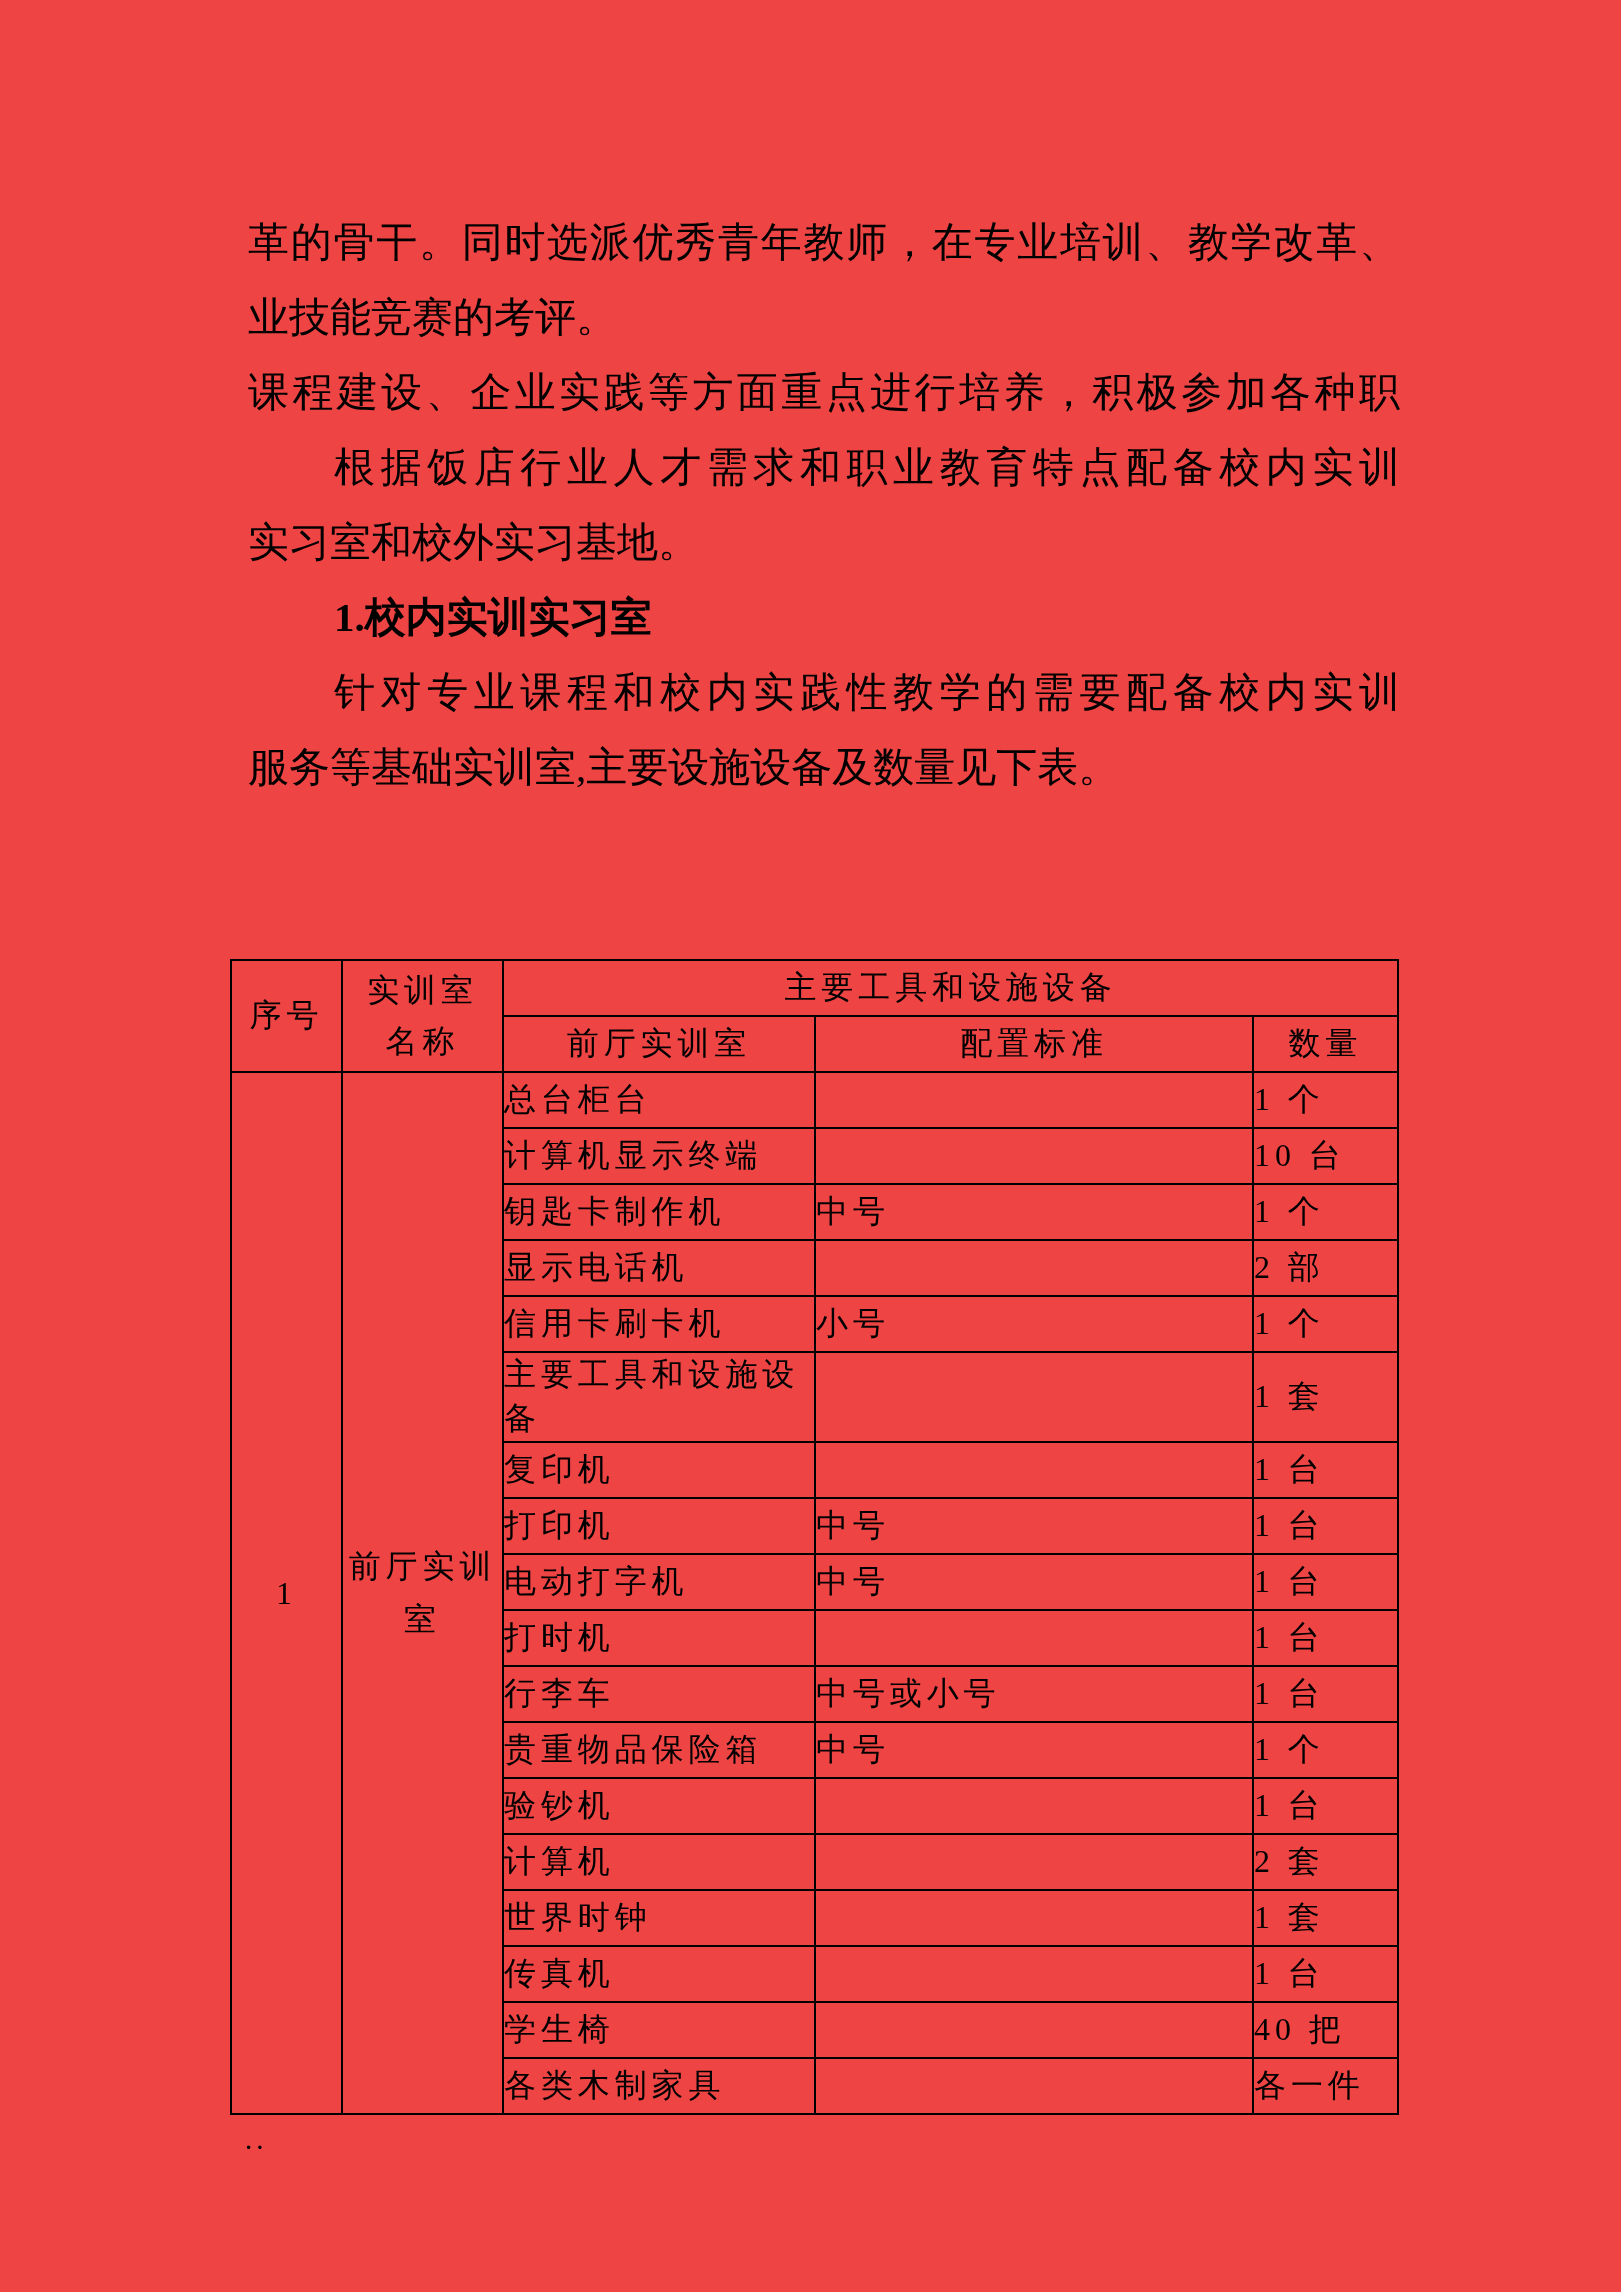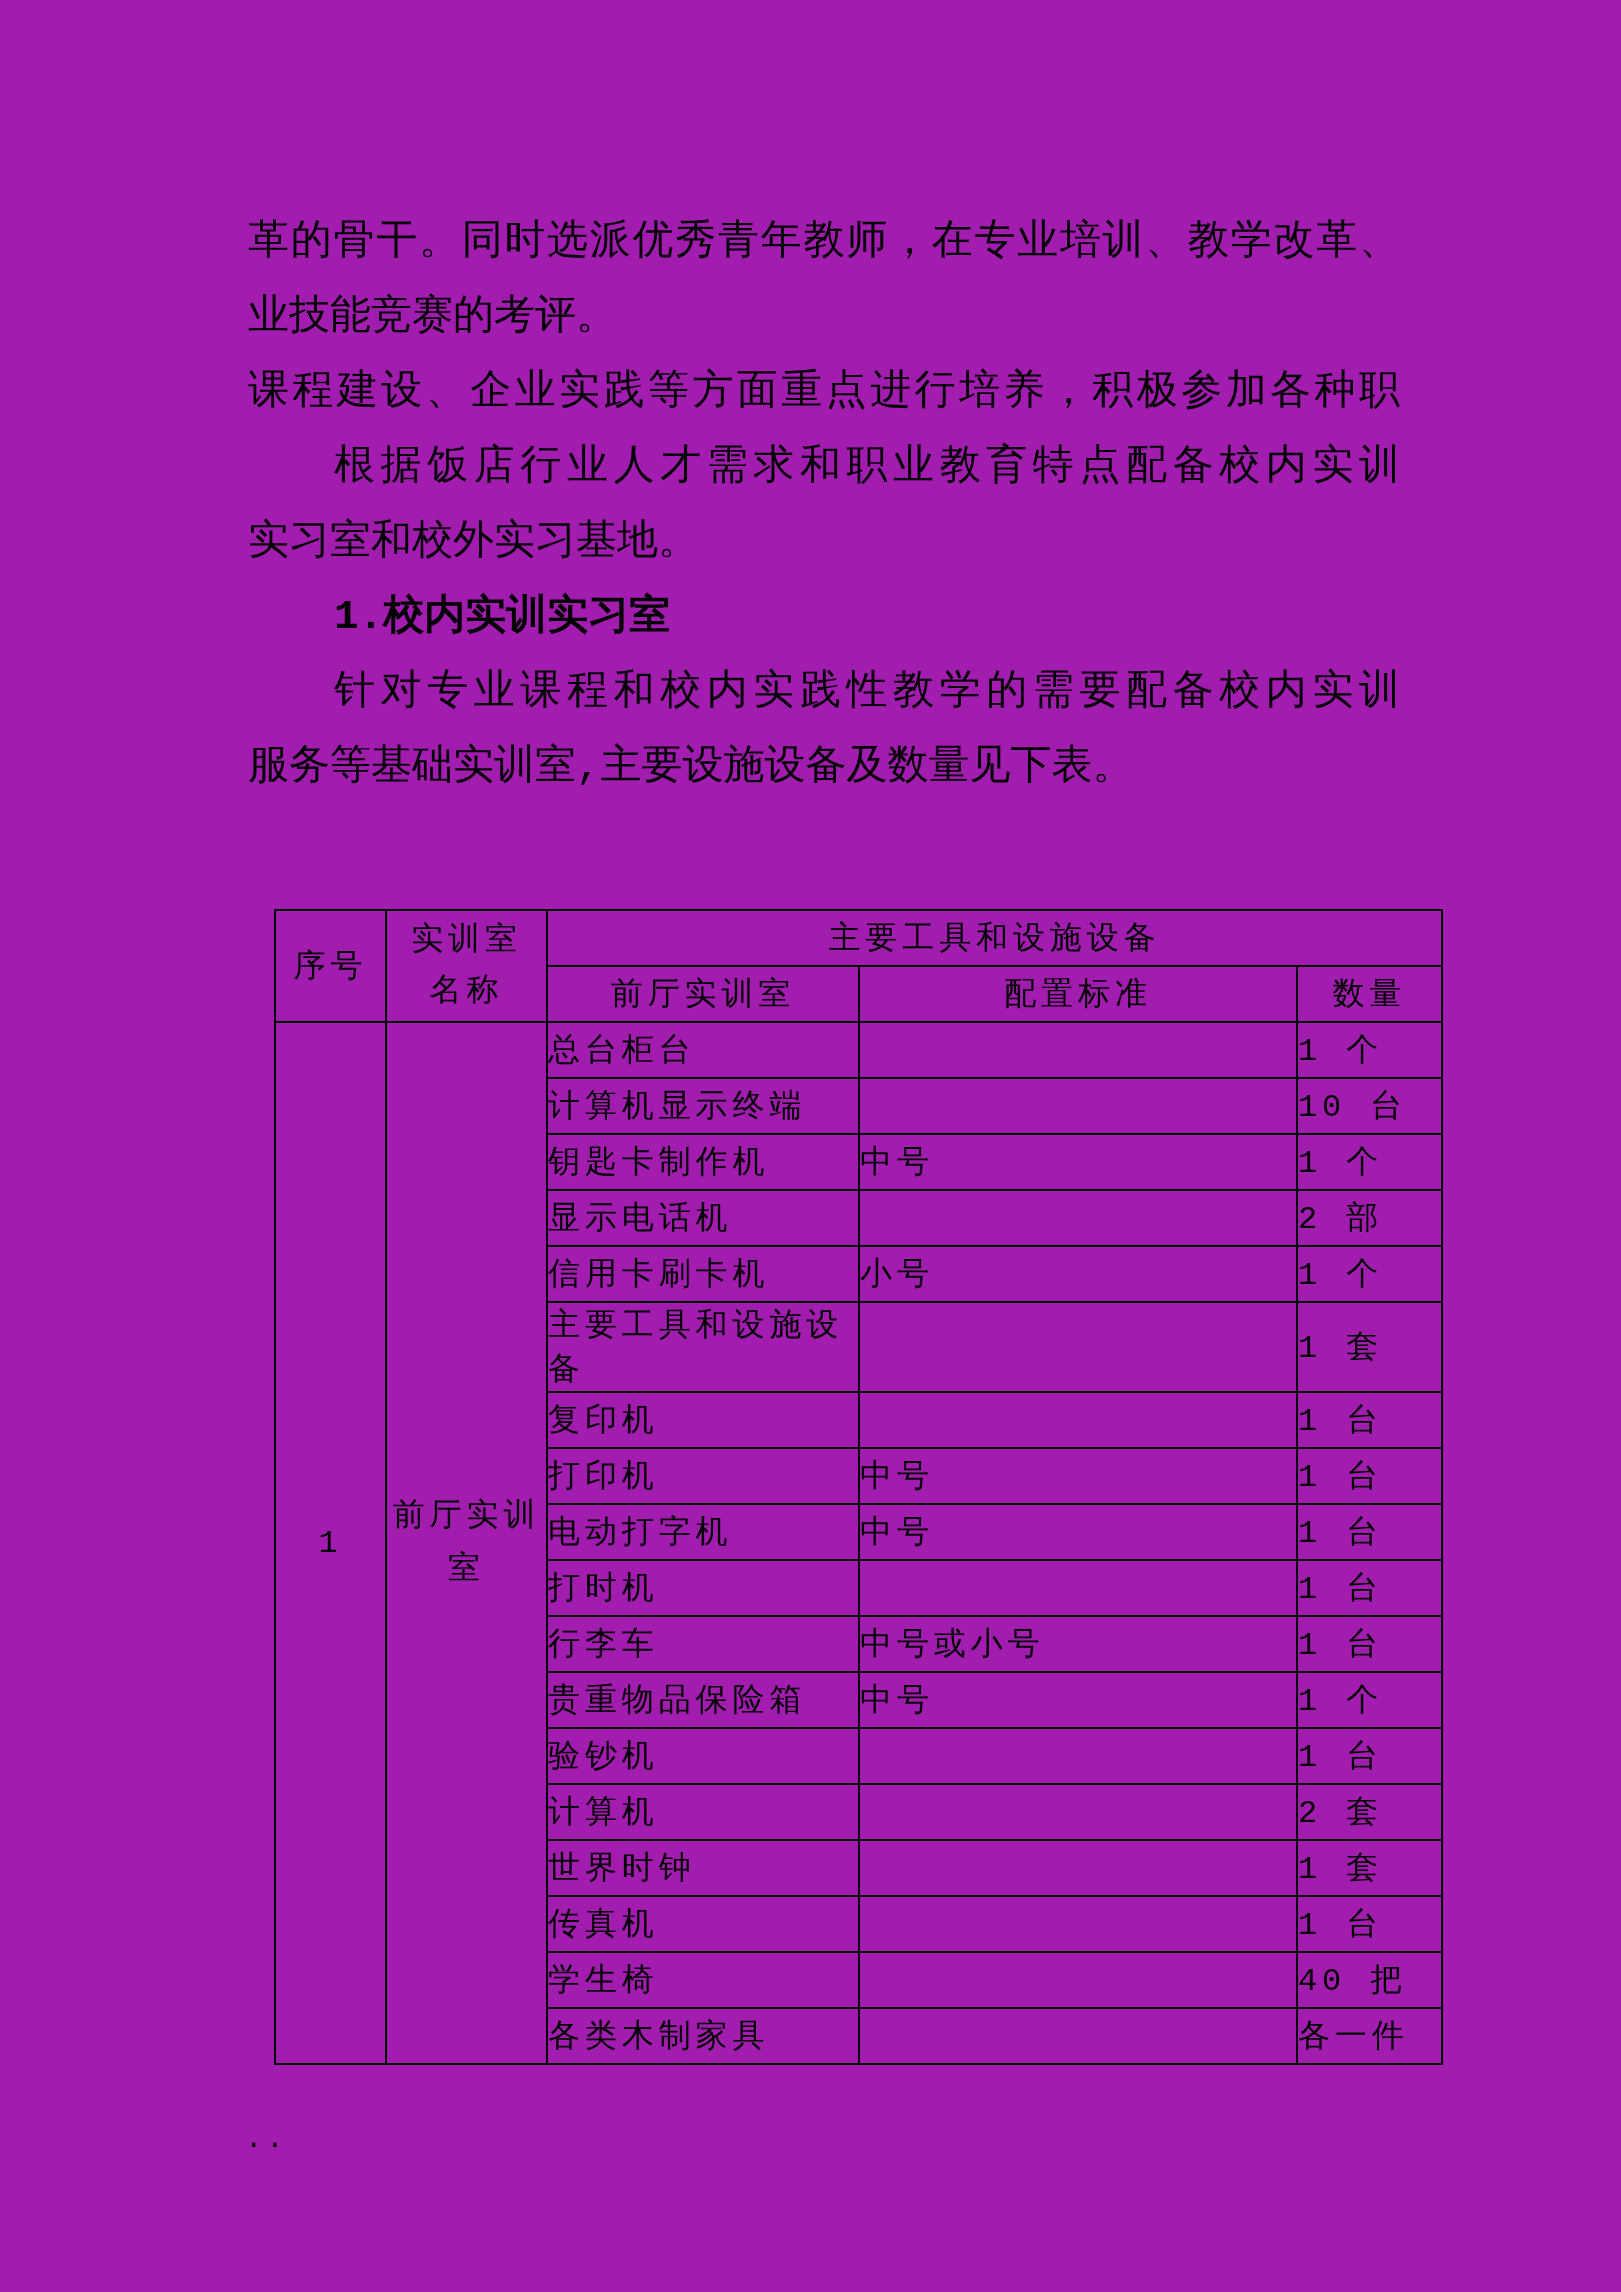--- a/index.html
+++ b/index.html
@@ -1,40 +1,39 @@
 <!DOCTYPE html>
 <html><head>
 <meta charset="utf-8">
 <style>
   html,body{margin:0;padding:0;background:#888;}
   .page{
     position:relative;
     width:1621px;height:2293px;
-    background:#a21caf;
-    font-family:Liberation Mono, monospace;
+    background:#ef4444;
+    font-family:Liberation Serif, serif;
     color:#000000;
     overflow:hidden;
   }
   .body-text{
     position:absolute;left:248px;top:205px;width:1152px;
   }
   .tline{
     height:75px;line-height:75px;font-size:41px;
     white-space:nowrap;color:#000;
   }
   .l-just{text-align:justify;text-align-last:justify;white-space:normal;}
   .l-ind{padding-left:86px;}
   .l-ind-h{padding-left:102px;}
   .l-bold{font-weight:bold;}
   table.equip{
-    position:absolute;left:230px;top:909px;
+    position:absolute;left:230px;top:959px;
     width:1166px;
     border-collapse:collapse;table-layout:fixed;
     border:2.9px solid #000;
-    margin-left:44px;
   }
   table.equip td{
     border:2px solid #000;
     font-size:32px;letter-spacing:4.9px;
     vertical-align:middle;
     overflow:hidden;
     padding:0;
   }
   table.equip tr{height:56px;}
   td.c-center{text-align:center;}

